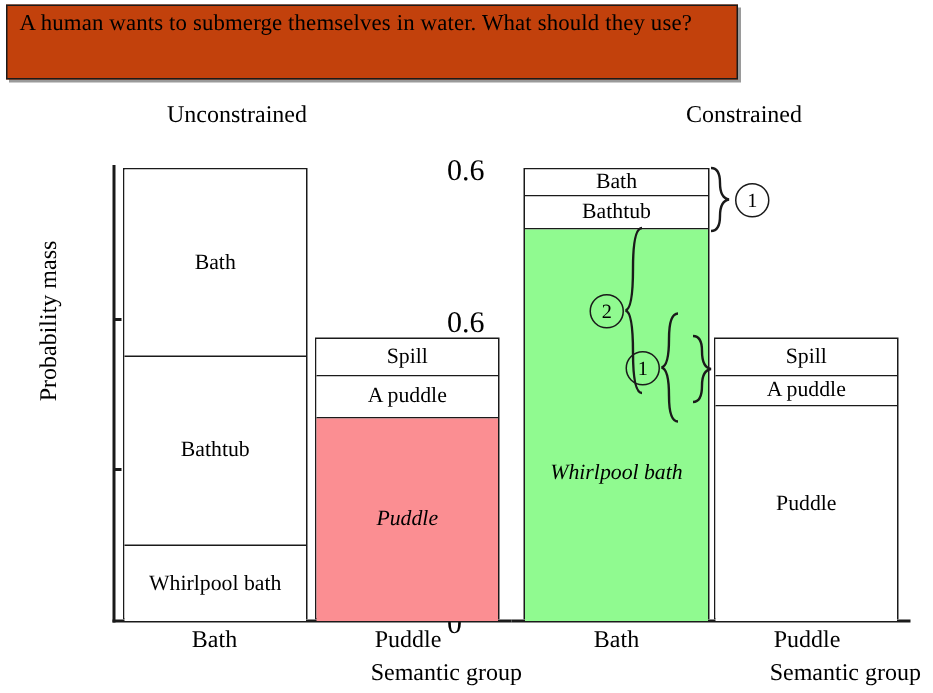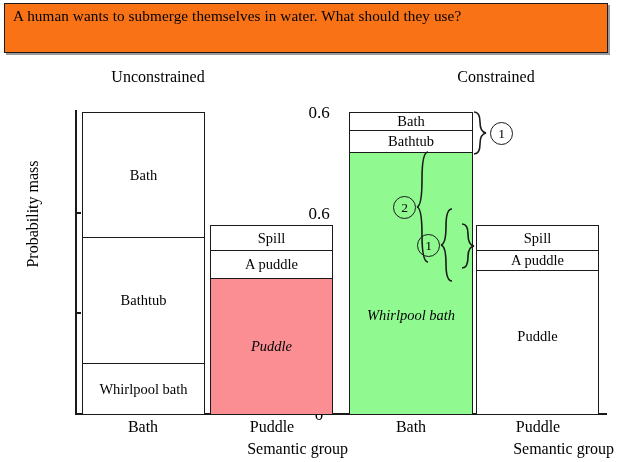--- a/index.html
+++ b/index.html
@@ -1,22 +1,22 @@
 <!DOCTYPE html>
 <html><head>
 <meta charset="utf-8">
 <style>
   html,body{margin:0;padding:0;background:#fff;}
   body{width:622px;height:462px;position:relative;
        font-family:"Liberation Serif","DejaVu Serif",serif;color:#000;
        -webkit-font-smoothing:antialiased;}
 
   
-  #prompt-box{position:absolute;left:4px;top:3px;width:604px;height:50px;
-      border:1.5px solid #1a1a1a;box-sizing:border-box;background:#f97316;
+  #prompt-box{position:absolute;left:4px;top:3px;width:488px;height:50px;
+      border:1.5px solid #1a1a1a;box-sizing:border-box;background:#c2410c;
       box-shadow:2px 2px 0 #9a9a9a;}
   #prompt-question{position:absolute;left:8px;top:3px;font-size:15.2px;
       white-space:nowrap;letter-spacing:.1px;}
   #prompt-choices-row{position:absolute;left:8px;top:23px;font-size:15.2px;
       white-space:nowrap;letter-spacing:.1px;}
   #prompt-choices-row .lab{font-weight:bold;}
   .choice-underline{text-decoration:underline;text-underline-offset:2.5px;}
 
   
   #chart{position:absolute;left:0;top:55px;width:622px;height:407px;}
@@ -28,21 +28,21 @@
       font-size:16px;}
   #panel-left .panel-title{left:-12px;}
   #panel-right .panel-title{left:20px;}
 
   .axis-line{position:absolute;background:#1a1a1a;}
   #yaxis{left:75px;top:55px;width:2px;height:305px;}
   #xaxis-left{left:75px;top:358px;width:266px;height:2px;}
   #xaxis-right{left:11px;top:358px;width:266px;height:2px;}
   .tick{position:absolute;width:5px;height:1.6px;background:#1a1a1a;left:76px;}
 
-  .ytick-label{position:absolute;right:0;font-size:17px;text-align:center;
+  .ytick-label{position:absolute;right:0;font-size:20px;text-align:left;
       width:42px;line-height:1;}
   #ylabel{position:absolute;left:-47px;top:150px;width:160px;text-align:center;
       font-size:16px;transform:rotate(-90deg);transform-origin:center;}
 
   
   .bar{position:absolute;box-sizing:border-box;border:1.6px solid #1a1a1a;}
   .seg{position:absolute;left:0;right:0;box-sizing:border-box;
        border-bottom:1.6px solid #1a1a1a;display:flex;align-items:center;
        justify-content:center;overflow:hidden;}
   .seg.last{border-bottom:none;}

